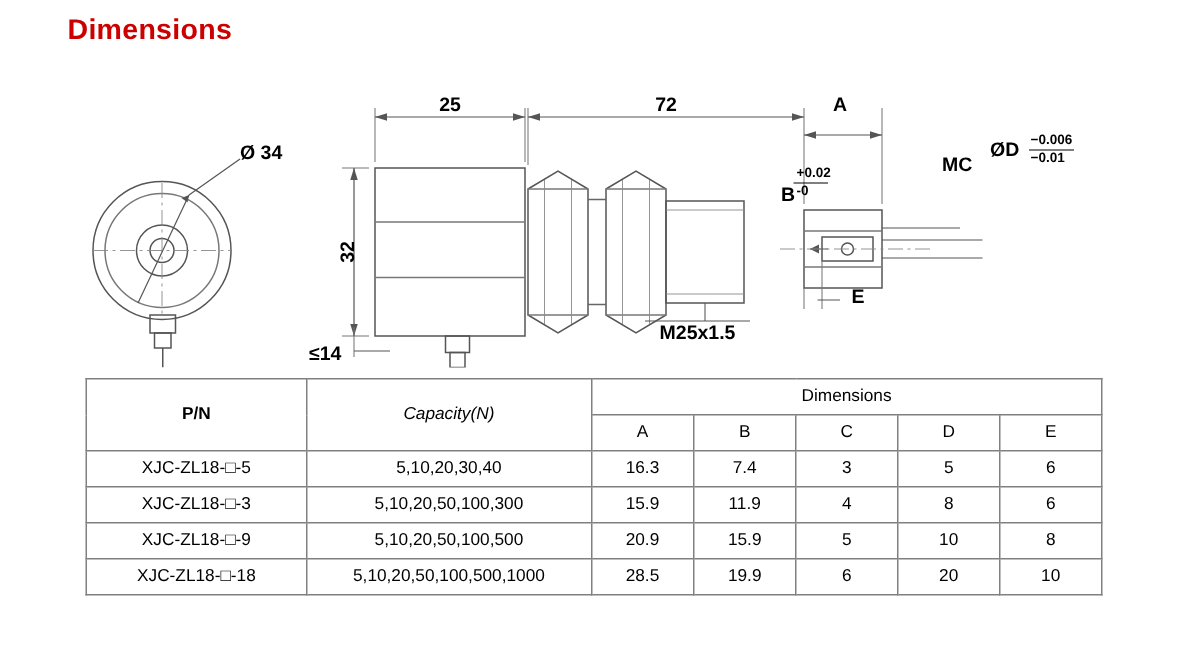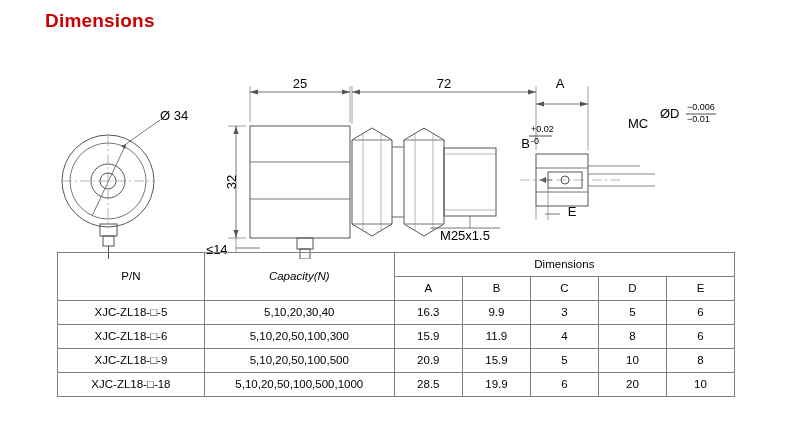--- a/index.html
+++ b/index.html
@@ -13,42 +13,42 @@
   #title{
     position:absolute;
     left:45px; top:10px;
     font-size:19px;
     font-weight:bold;
     color:#cc0000;
     letter-spacing:0.2px;
   }
   #drawing{
     position:absolute;
-    left:0; top:44px;
-    width:780px; height:215px;
+    left:0; top:30px;
+    width:780px; height:215px;font-weight:bold;
   }
   #drawing svg{display:block;}
   table{
     position:absolute;
     left:57px; top:252px;
     width:678px;
     border-collapse:collapse;
     font-size:11.5px;
     color:#000;
   }
   table td, table th{
     border:1px solid #808080;
     text-align:center;
     font-weight:normal;
     padding:0;
     height:23px;
     line-height:23px;
   }
   th{font-weight:normal;}
-  .col-pn{width:148px;}
+  .col-pn{width:148px;font-weight:bold;}
   .col-cap{width:190px;font-style:italic;}
   .col-d{width:68px;}
   .row-h{height:22px;line-height:22px;}
 </style>
 </head>
 <body>
 
 <div id="title">Dimensions</div>
 
 <div id="drawing">
@@ -185,27 +185,27 @@
       <th class="col-d">C</th>
       <th class="col-d">D</th>
       <th class="col-d">E</th>
     </tr>
   </thead>
   <tbody>
     <tr>
       <td>XJC-ZL18-□-5</td>
       <td>5,10,20,30,40</td>
       <td>16.3</td>
-      <td>9.9</td>
+      <td>7.4</td>
       <td>3</td>
       <td>5</td>
       <td>6</td>
     </tr>
     <tr>
-      <td>XJC-ZL18-□-6</td>
+      <td>XJC-ZL18-□-3</td>
       <td>5,10,20,50,100,300</td>
       <td>15.9</td>
       <td>11.9</td>
       <td>4</td>
       <td>8</td>
       <td>6</td>
     </tr>
     <tr>
       <td>XJC-ZL18-□-9</td>
       <td>5,10,20,50,100,500</td>

